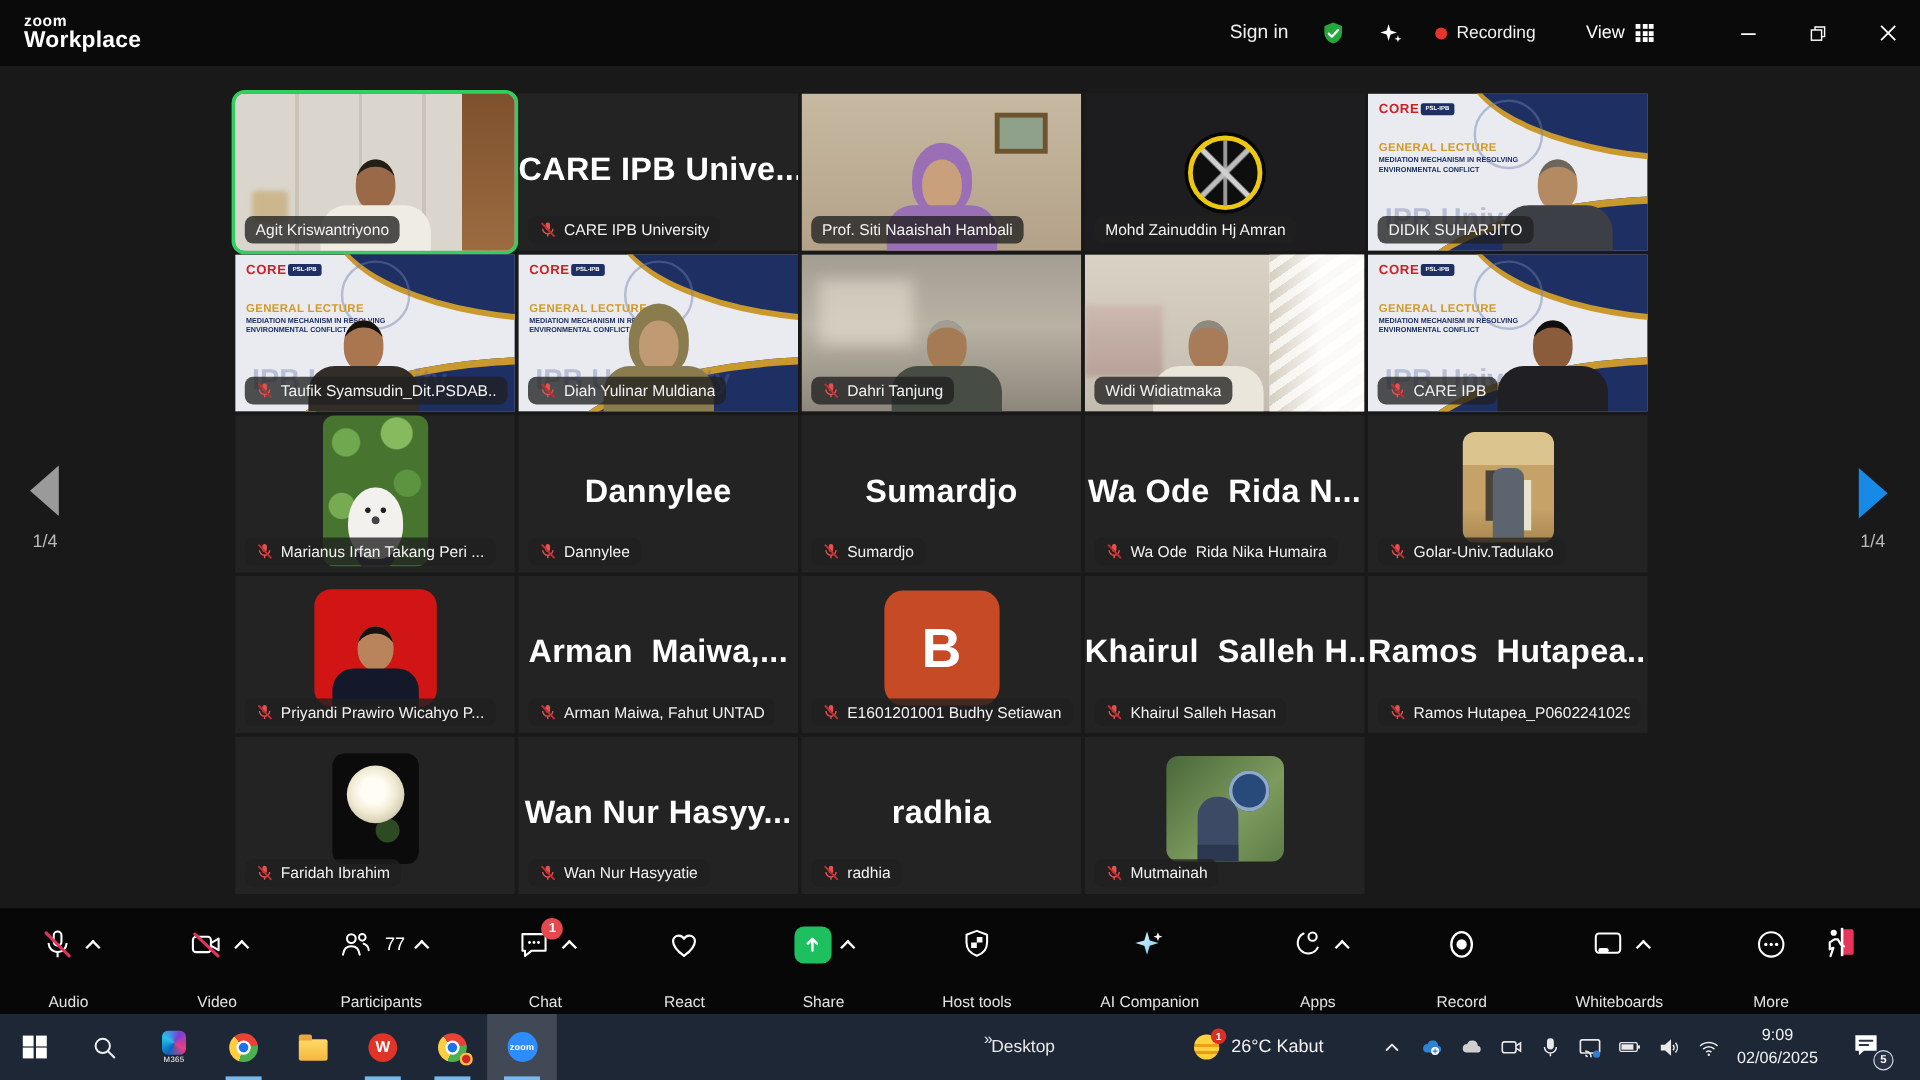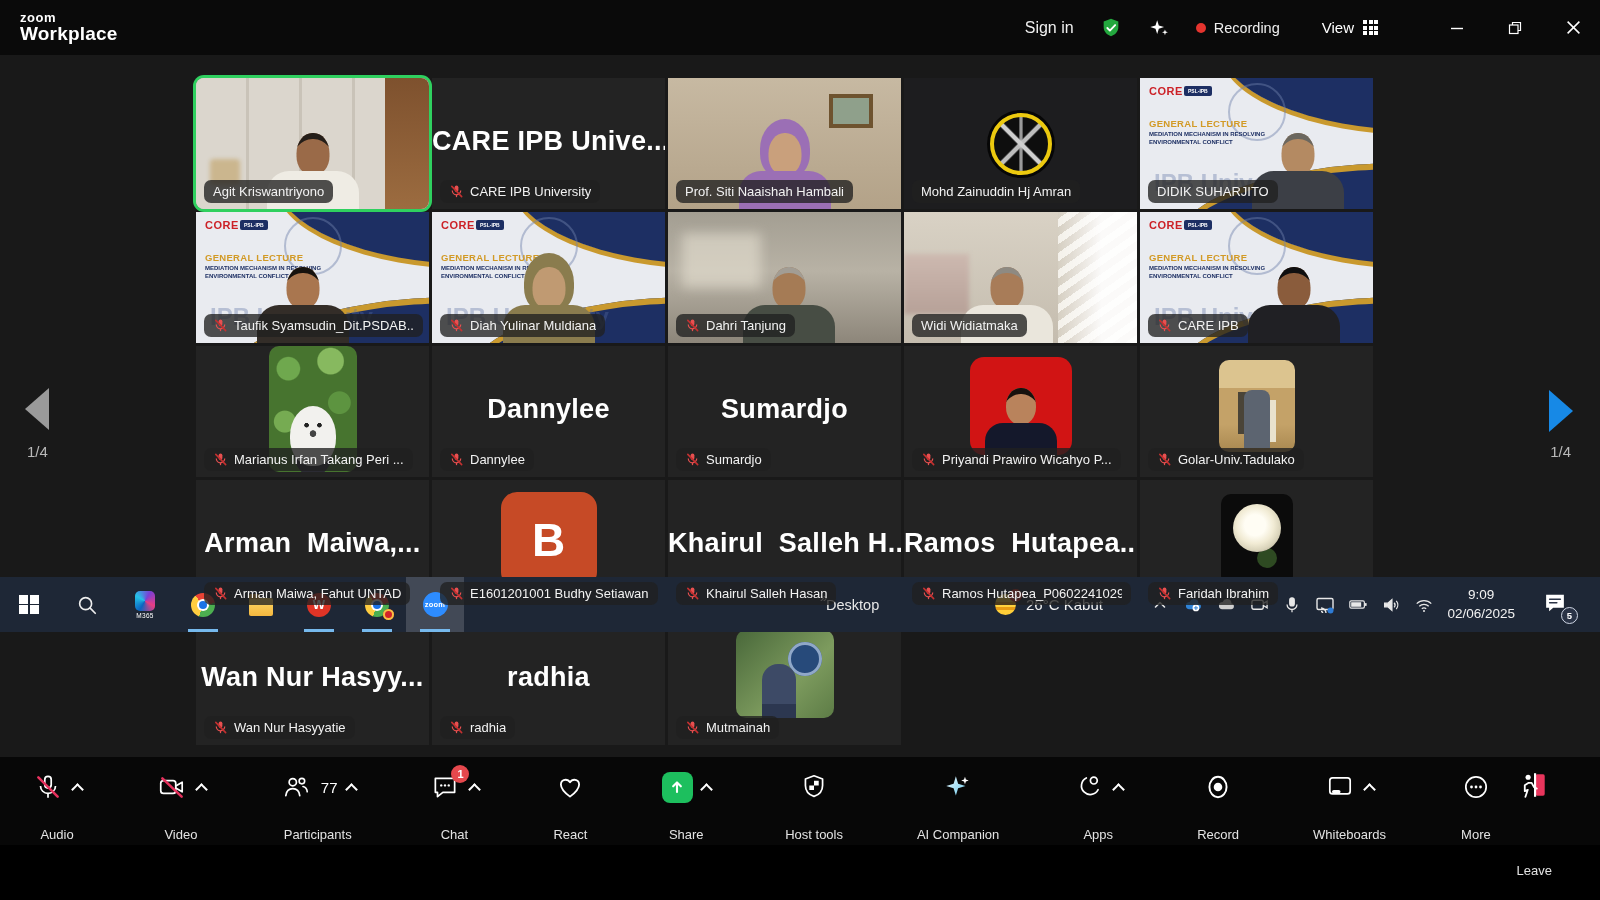--- a/index.html
+++ b/index.html
@@ -1,18 +1,18 @@
 <!DOCTYPE html>
 <html><head>
 <meta charset="utf-8">
 <style>
   * { margin:0; padding:0; box-sizing:border-box; }
   html,body { width:1600px; height:900px; overflow:hidden; background:#000; }
   body { font-family:"Liberation Sans", sans-serif; color:#fff; }
-  .window { position:relative; width:1600px; height:632px; background:#191919; }
+  .window { position:relative; width:1600px; height:900px; background:#191919; }
 
   
   .titlebar { position:absolute; top:0; left:0; right:0; height:55px; background:#0a0a0a; display:flex; align-items:center; }
   .brand { margin-left:20px; line-height:1.05; }
   .brand .b1 { font-size:13px; font-weight:700; letter-spacing:.5px; }
   .brand .b2 { font-size:19px; font-weight:700; letter-spacing:.2px; }
   .title-right { margin-left:auto; display:flex; align-items:center; gap:26px; margin-right:18px; }
   .signin { font-size:16px; color:#f0f0f0; cursor:pointer; }
   .t-ic { width:22px; height:22px; display:block; }
   .recording { display:flex; align-items:center; gap:8px; font-size:14.5px; color:#f0f0f0; }
@@ -507,55 +507,74 @@
       <svg width="15" height="15" viewBox="0 0 16 16" style="display: block;">
         <rect x="6" y="1.5" width="4" height="7" rx="2" fill="#e85050"></rect>
         <path d="M3.5 7a4.5 4.5 0 0 0 9 0" fill="none" stroke="#e85050" stroke-width="1.3"></path>
         <line x1="8" y1="11.5" x2="8" y2="14" stroke="#e85050" stroke-width="1.3"></line>
         <line x1="3" y1="2.5" x2="13.5" y2="13.5" stroke="#c43030" stroke-width="1.7" stroke-linecap="round"></line>
       </svg>
       <span class="pname">Sumardjo</span>
     </div>
   </div>
         <div class="tile">
+    <div class="visual">
+
+      <div class="prop"></div>
+      <div class="prop2"></div>
+
+    </div>
+
+    <div class="big-name" style="display: block;">Wa Ode  Rida N...</div>
+    <div class="nameplate">
+      <svg width="15" height="15" viewBox="0 0 16 16" style="display: block;">
+        <rect x="6" y="1.5" width="4" height="7" rx="2" fill="#e85050"></rect>
+        <path d="M3.5 7a4.5 4.5 0 0 0 9 0" fill="none" stroke="#e85050" stroke-width="1.3"></path>
+        <line x1="8" y1="11.5" x2="8" y2="14" stroke="#e85050" stroke-width="1.3"></line>
+        <line x1="3" y1="2.5" x2="13.5" y2="13.5" stroke="#c43030" stroke-width="1.7" stroke-linecap="round"></line>
+      </svg>
+      <span class="pname">Wa Ode  Rida Nika Humaira</span>
+    </div>
+  </div>
+        <div class="tile">
+    <div class="visual v-golar">
+
+      <div class="prop"></div>
+      <div class="prop2"></div>
+
+    </div>
+    <div class="av av-golar" style="display: block;"></div>
+
+    <div class="nameplate">
+      <svg width="15" height="15" viewBox="0 0 16 16" style="display: block;">
+        <rect x="6" y="1.5" width="4" height="7" rx="2" fill="#e85050"></rect>
+        <path d="M3.5 7a4.5 4.5 0 0 0 9 0" fill="none" stroke="#e85050" stroke-width="1.3"></path>
+        <line x1="8" y1="11.5" x2="8" y2="14" stroke="#e85050" stroke-width="1.3"></line>
+        <line x1="3" y1="2.5" x2="13.5" y2="13.5" stroke="#c43030" stroke-width="1.7" stroke-linecap="round"></line>
+      </svg>
+      <span class="pname">Golar-Univ.Tadulako</span>
+    </div>
+  </div>
+        <div class="tile">
     <div class="visual v-priyandi">
 
       <div class="prop"></div>
       <div class="prop2"></div>
 
     </div>
     <div class="av av-priyandi" style="display: block;"></div>
 
     <div class="nameplate">
       <svg width="15" height="15" viewBox="0 0 16 16" style="display: block;">
         <rect x="6" y="1.5" width="4" height="7" rx="2" fill="#e85050"></rect>
         <path d="M3.5 7a4.5 4.5 0 0 0 9 0" fill="none" stroke="#e85050" stroke-width="1.3"></path>
         <line x1="8" y1="11.5" x2="8" y2="14" stroke="#e85050" stroke-width="1.3"></line>
         <line x1="3" y1="2.5" x2="13.5" y2="13.5" stroke="#c43030" stroke-width="1.7" stroke-linecap="round"></line>
       </svg>
       <span class="pname">Priyandi Prawiro Wicahyo P...</span>
-    </div>
-  </div>
-        <div class="tile">
-    <div class="visual v-golar">
-
-      <div class="prop"></div>
-      <div class="prop2"></div>
-
-    </div>
-    <div class="av av-golar" style="display: block;"></div>
-
-    <div class="nameplate">
-      <svg width="15" height="15" viewBox="0 0 16 16" style="display: block;">
-        <rect x="6" y="1.5" width="4" height="7" rx="2" fill="#e85050"></rect>
-        <path d="M3.5 7a4.5 4.5 0 0 0 9 0" fill="none" stroke="#e85050" stroke-width="1.3"></path>
-        <line x1="8" y1="11.5" x2="8" y2="14" stroke="#e85050" stroke-width="1.3"></line>
-        <line x1="3" y1="2.5" x2="13.5" y2="13.5" stroke="#c43030" stroke-width="1.7" stroke-linecap="round"></line>
-      </svg>
-      <span class="pname">Golar-Univ.Tadulako</span>
     </div>
   </div>
         <div class="tile">
     <div class="visual">
 
       <div class="prop"></div>
       <div class="prop2"></div>
 
     </div>
 

